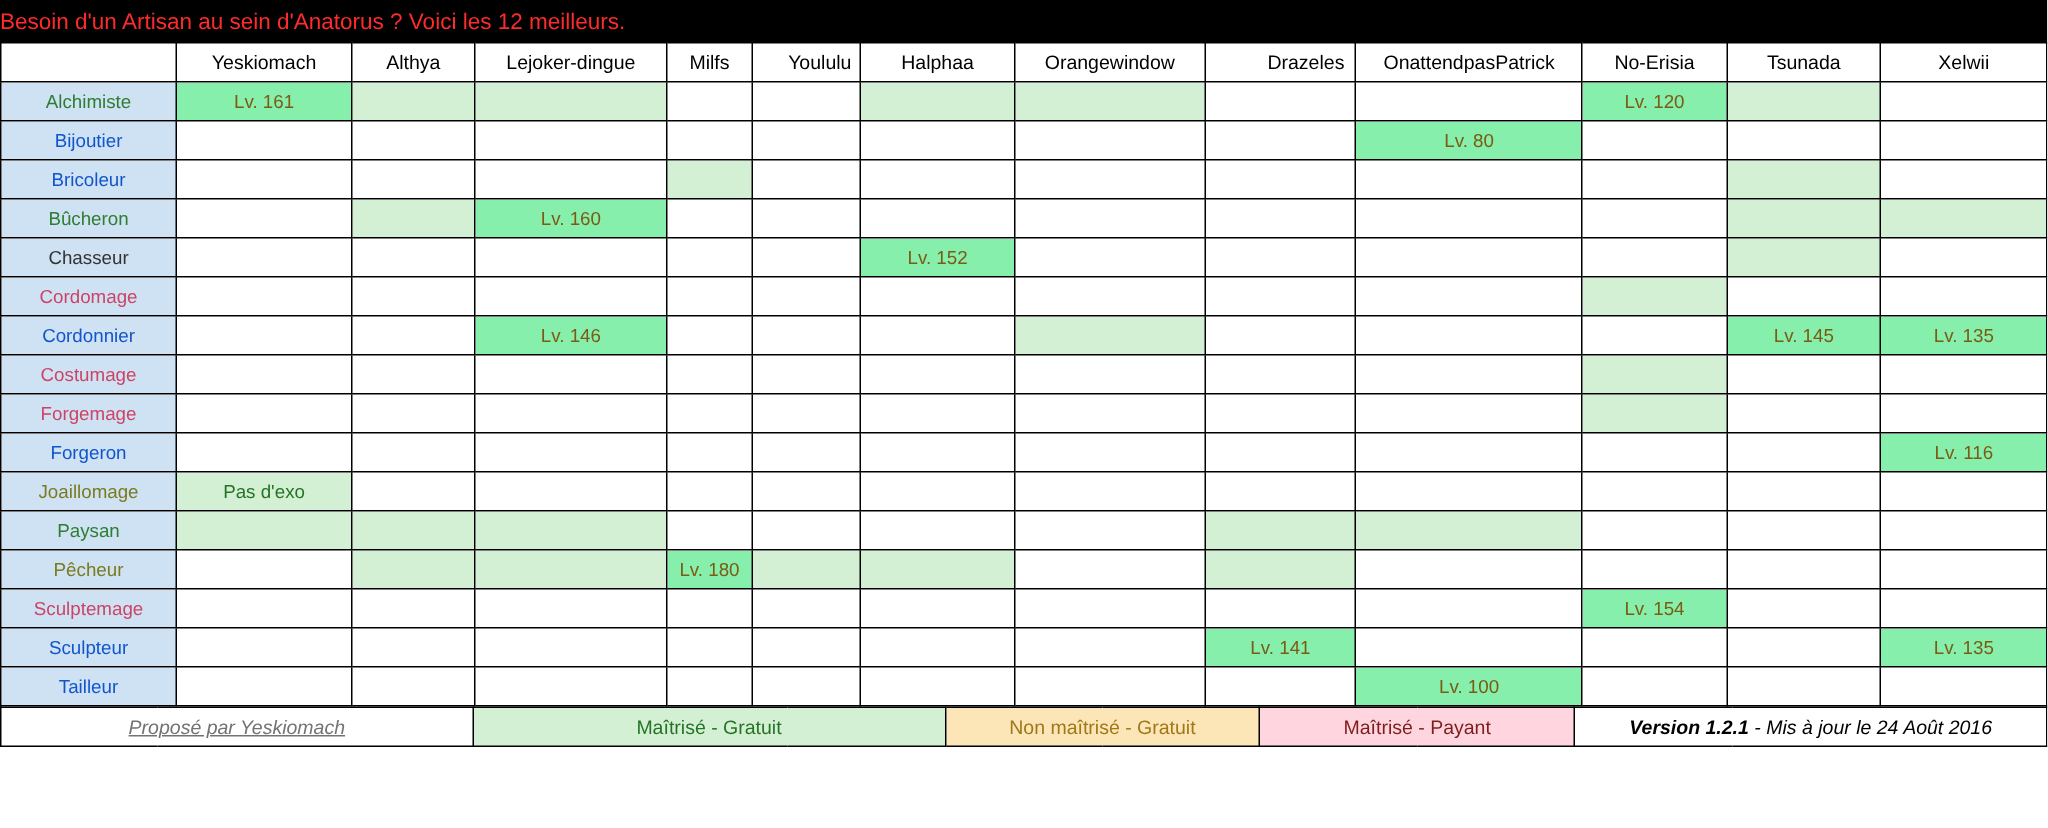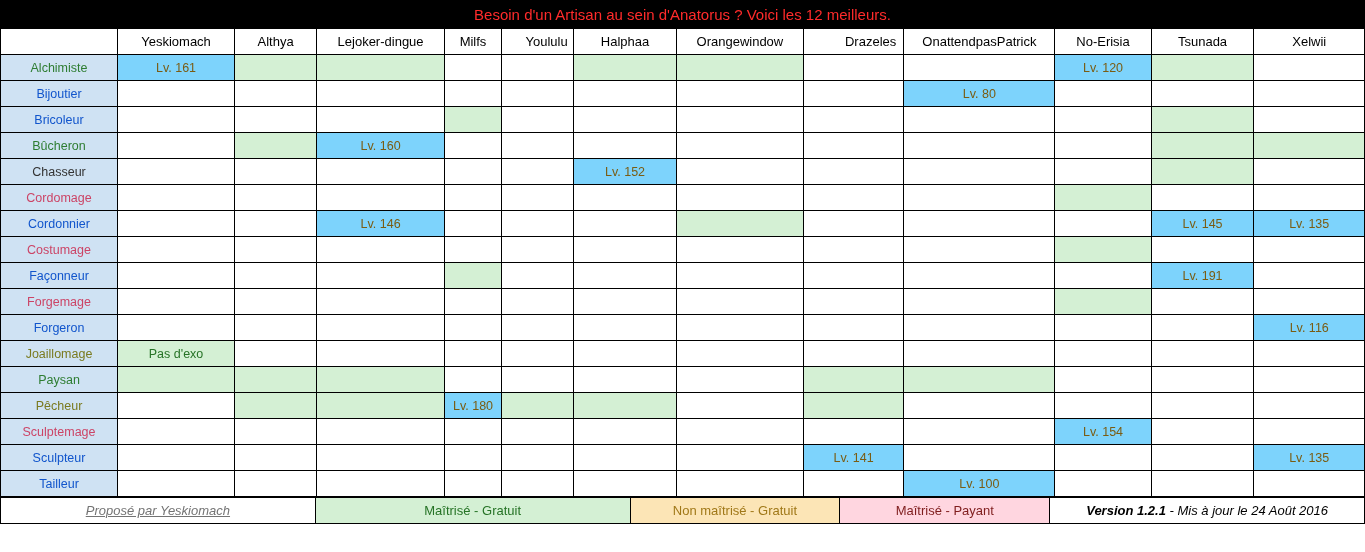--- a/index.html
+++ b/index.html
@@ -15,21 +15,20 @@
     position: relative;
     overflow: hidden;
     background: #ffffff;
   }
   .title-bar {
     height: 28px;
     background: #000000;
     color: #ff2b2b;
     display: flex;
     align-items: center;
-    justify-content: center;
     font-size: 15px;
     font-weight: normal;
   }
   table.grid {
     border-collapse: collapse;
     table-layout: fixed;
     width: 1365px;
     font-size: 12.5px;
   }
   table.grid td, table.grid th {
@@ -53,21 +52,21 @@
     font-size: 13px;
   }
   td.job {
     background: #cfe2f3;
     text-align: right;
     padding-right: 6px;
     font-size: 12.5px;
   }
   td.cell { background: #ffffff; }
   td.green { background: #d4f0d4; }
-  td.yellow { background: #7dd3fc; color: #7a5c13; }
+  td.yellow { background: #86efac; color: #7a5c13; }
   td.greentext { background: #d4f0d4; color: #267326; }
   .footer-row td {
     height: 24px;
     font-size: 13px;
   }
   .f-prop {
     background: #ffffff;
     font-style: italic;
     text-decoration: underline;
     color: #737373;
@@ -226,35 +225,20 @@
           <td class="cell"></td>
           <td class="cell"></td>
           <td class="cell"></td>
           <td class="cell"></td>
           <td class="cell"></td>
           <td class="green"></td>
           <td class="cell"></td>
           <td class="cell"></td>
         </tr>
         <tr>
-          <td class="job jc-blue">Façonneur</td>
-          <td class="cell"></td>
-          <td class="cell"></td>
-          <td class="cell"></td>
-          <td class="green"></td>
-          <td class="cell"></td>
-          <td class="cell"></td>
-          <td class="cell"></td>
-          <td class="cell"></td>
-          <td class="cell"></td>
-          <td class="cell"></td>
-          <td class="yellow">Lv. 191</td>
-          <td class="cell"></td>
-        </tr>
-        <tr>
           <td class="job jc-pink">Forgemage</td>
           <td class="cell"></td>
           <td class="cell"></td>
           <td class="cell"></td>
           <td class="cell"></td>
           <td class="cell"></td>
           <td class="cell"></td>
           <td class="cell"></td>
           <td class="cell"></td>
           <td class="cell"></td>

